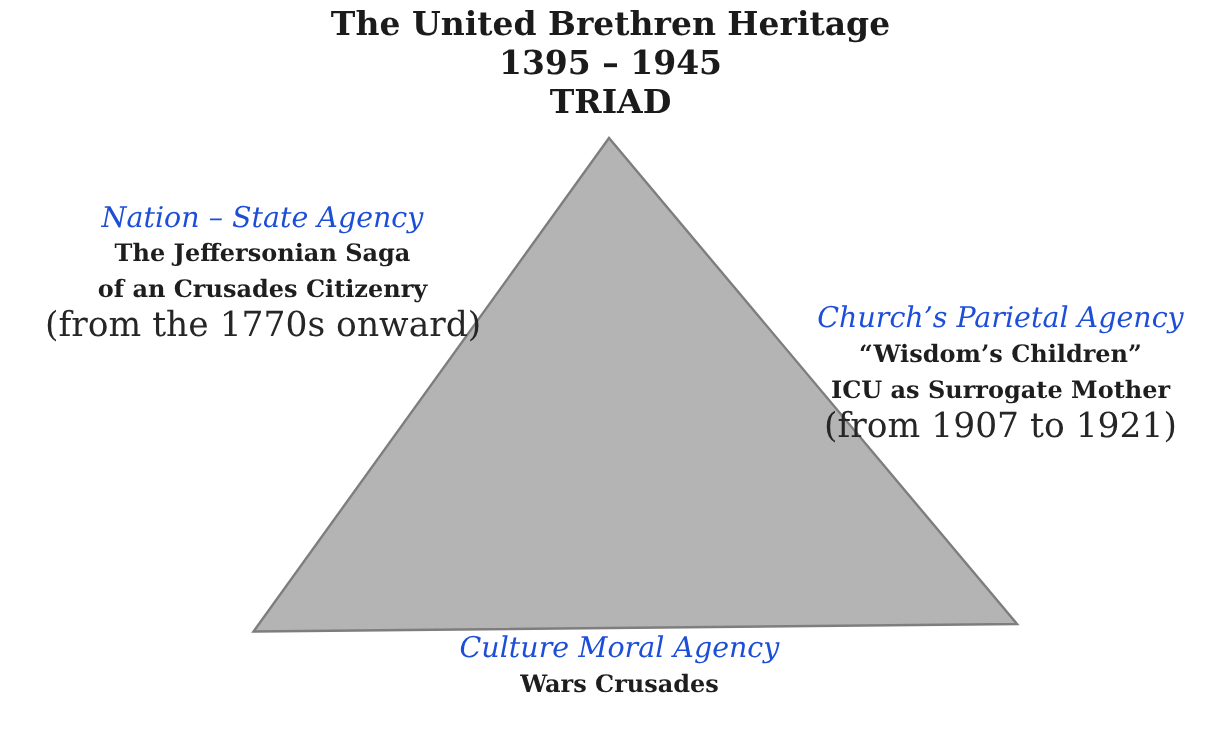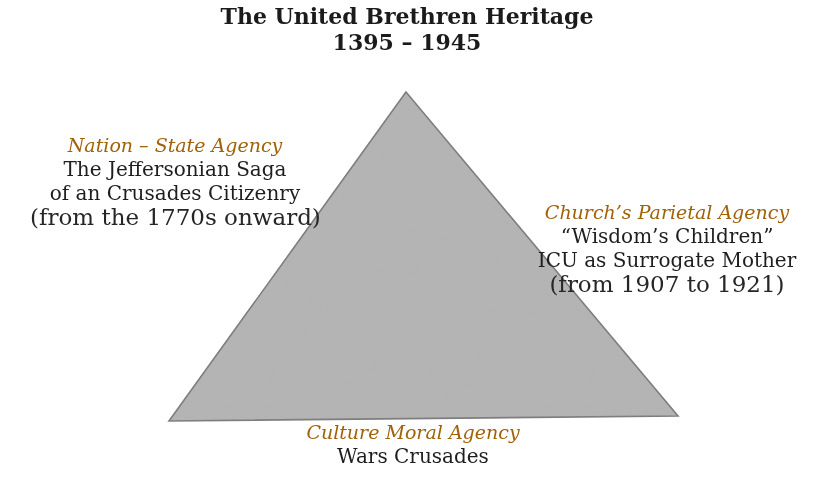--- a/index.html
+++ b/index.html
@@ -24,25 +24,25 @@
   }
   .text-block {
     position: absolute;
     text-align: center;
   }
   .text-block div { white-space: nowrap; }
   .agency-line {
     font-style: italic;
     font-size: 19px;
     line-height: 24px;
-    color: #a16207;
+    color: #1d4ed8;
   }
   .bold-line {
-    font-weight: normal;
-    font-size: 20px;
+    font-weight: bold;
+    font-size: 16px;
     line-height: 24px;
     color: #1e1e1e;
   }
   .note-line {
     font-size: 23px;
     line-height: 24px;
     color: #262626;
   }
   .title-block {
     position: absolute;
@@ -74,20 +74,21 @@
         <feComposite operator="in" in2="SourceAlpha"></feComposite>
       </filter>
     </defs>
     <polygon stroke-width="1.6" points="406,92 169,421 678,416" fill="#b5b5b5" stroke="#7d7d7d"></polygon>
     <polygon class="grain-overlay" filter="url(#grain)" points="406,92 169,421 678,416"></polygon>
   </svg>
 
   <div class="title-block">
     <div class="title-line">The United Brethren Heritage</div>
     <div class="title-line">1395 – 1945</div>
+    <div class="title-line">TRIAD</div>
   </div>
 
   <div class="text-block left-block">
     <div class="agency-line">Nation – State Agency</div>
     <div class="bold-line">The Jeffersonian Saga</div>
     <div class="bold-line">of an Crusades Citizenry</div>
     <div class="note-line">(from the 1770s onward)</div>
   </div>
 
   <div class="text-block right-block">

